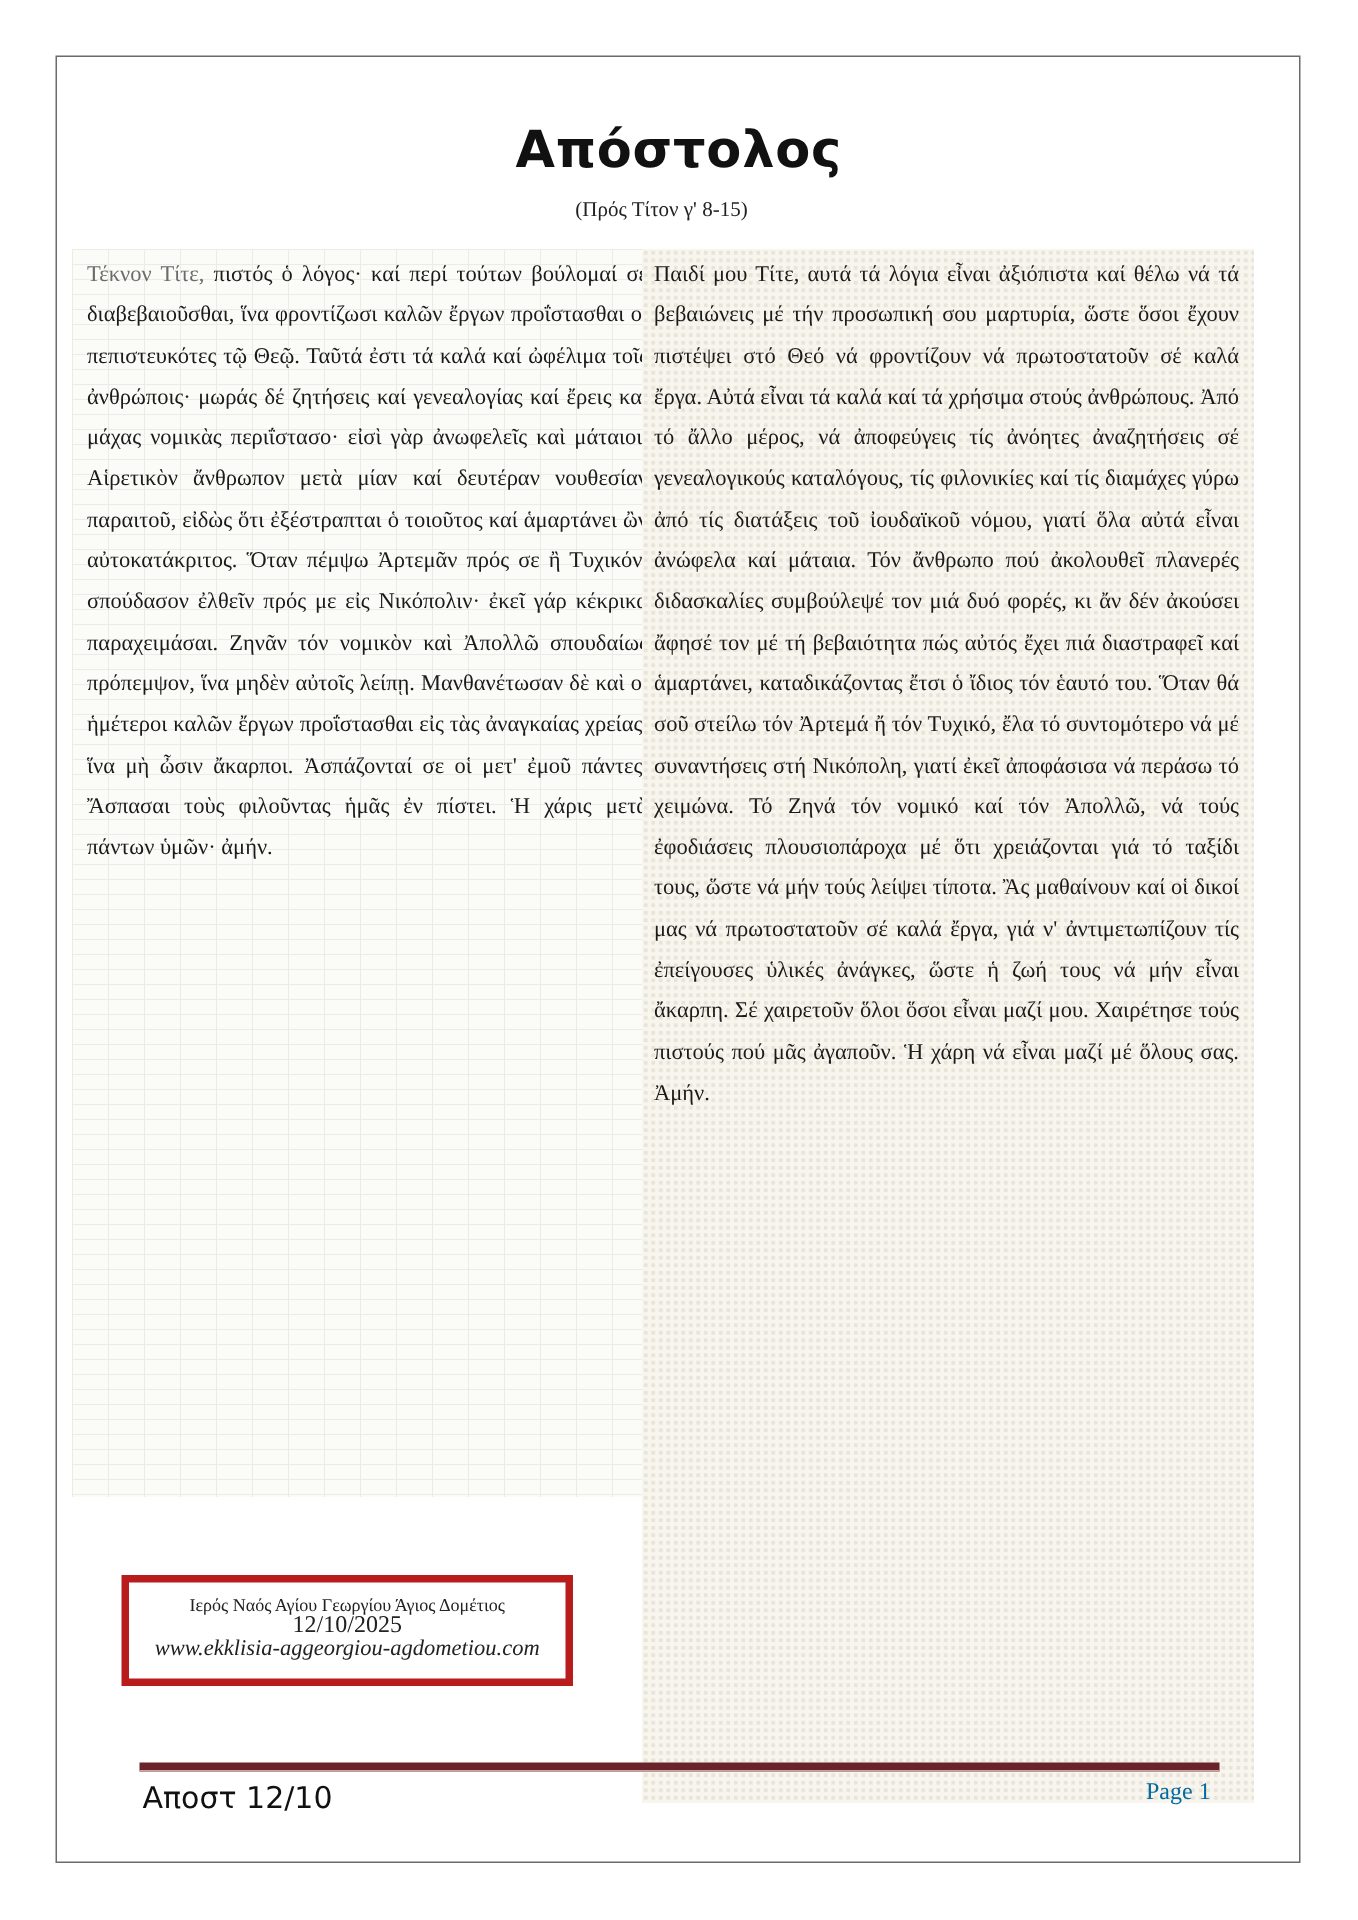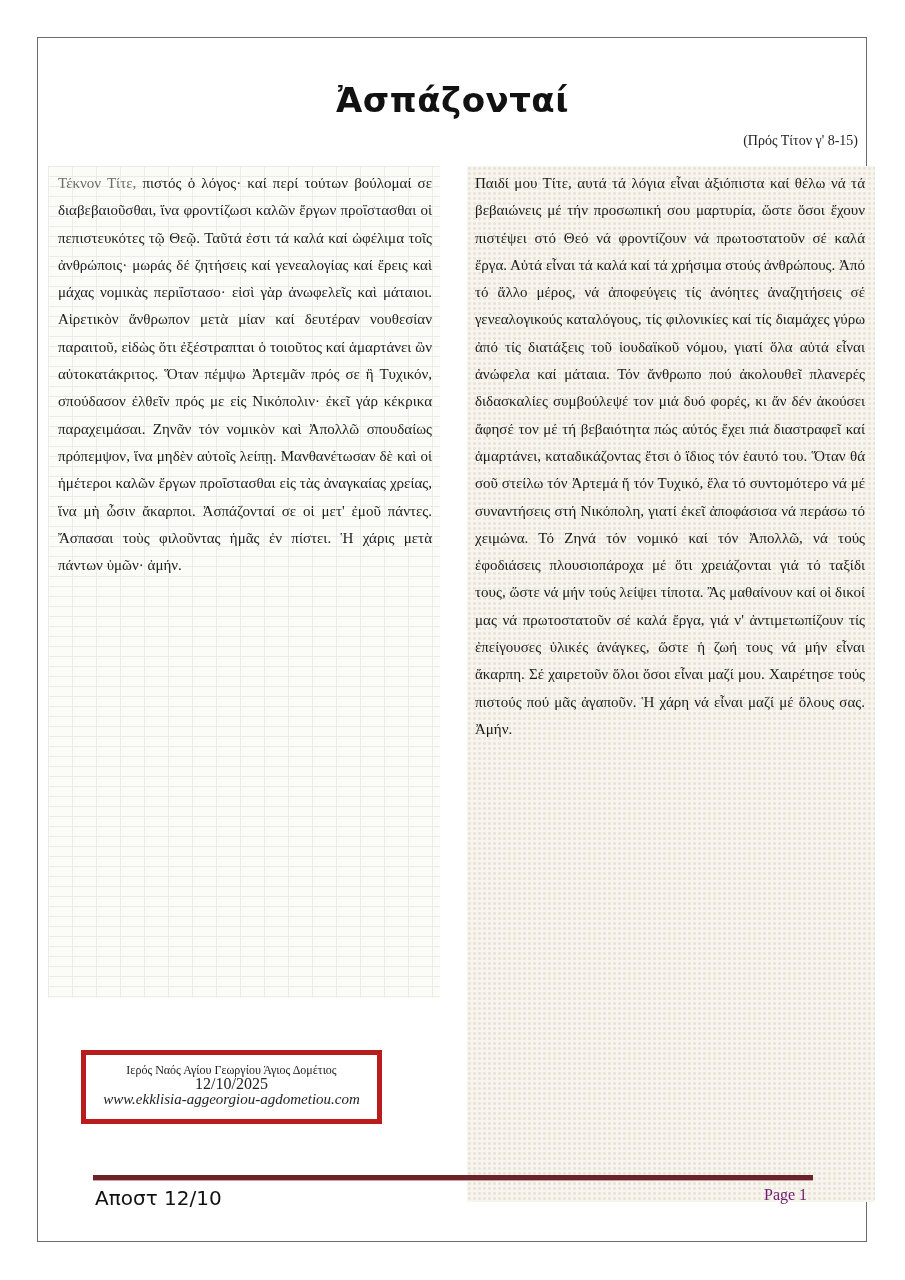--- a/index.html
+++ b/index.html
@@ -3,55 +3,55 @@
   <meta charset="utf-8">
   <style>
     html, body { margin: 0; padding: 0; background: #ffffff; }
     body { width: 905px; height: 1280px; position: relative; overflow: hidden;
            font-family: "DejaVu Serif", "Liberation Serif", serif; color: #1a1a1a; }
     .page-frame { position: absolute; left: 37px; top: 37px; width: 830px; height: 1205px;
                   border: 1px solid #6b6b6b; box-sizing: border-box; }
     .title { position: absolute; left: 0; width: 905px; top: 80px; text-align: center;
              font-family: "DejaVu Sans", sans-serif; font-weight: bold; font-size: 34px;
              letter-spacing: 0.5px; color: #111; }
-    .subtitle { position: absolute; left: 0; width: 858px; top: 133px; text-align: right;
-                font-family: "Liberation Serif", serif; font-size: 14px; color: #222; }
+    .subtitle { position: absolute; left: 0; width: 858px; top: 133px; text-align: center;
+                font-family: "Liberation Serif", serif; font-size: 14px; color: #222; padding-left: 12px; }
     .col { position: absolute; box-sizing: border-box; text-align: justify;
            font-family: "Liberation Serif", serif; font-size: 15px; line-height: 27.3px; }
     .col-left { left: 48px; top: 166px; width: 392px; height: 832px; padding: 4px 8px 0 10px;
       background-color: #fbfbf8;
       background-image:
         linear-gradient(#ecece6 1px, transparent 1px),
         linear-gradient(90deg, #ecece6 1px, transparent 1px);
       background-size: 24px 10px, 24px 10px; }
-    .col-right { left: 467px; top: 166px; width: 408px; height: 1036px; padding: 4px 10px 0 8px;
+    .col-right { left: 428px; top: 166px; width: 408px; height: 1036px; padding: 4px 10px 0 8px;
       background-color: #f7f5ee;
       background-image: radial-gradient(#e8e4d8 1.3px, transparent 1.6px);
       background-size: 5px 5px; }
     .lead { color: #6b6b6b; }
     .info-box { position: absolute; left: 81px; top: 1050px; width: 301px; height: 74px;
                 border: 5px solid #b91c1c; box-sizing: border-box; background: #fff;
                 text-align: center; font-family: "Liberation Serif", serif; color: #222;
                 padding-top: 8px; }
     .info-box .l1 { font-size: 12px; line-height: 14px; }
     .info-box .l2 { font-size: 16px; line-height: 14px; }
     .info-box .l3 { font-size: 15px; line-height: 16px; font-style: italic; }
     .footer-rule { position: absolute; left: 93px; top: 1175px; width: 720px; height: 5px;
                    background: #6a2328; border-bottom: 1px solid #c9a3a3; }
     .footer-left { position: absolute; left: 95px; top: 1186px; font-family: "DejaVu Sans", sans-serif;
                    font-size: 20px; color: #111; }
     .footer-right { position: absolute; left: 764px; top: 1186px; font-family: "Liberation Serif", serif;
-                    font-size: 16px; color: #701a75; }
+                    font-size: 16px; color: #0369a1; }
   </style>
 </head>
 <body>
 
 <div class="page-frame"></div>
 
-<div class="title">Ἀσπάζονταί</div>
+<div class="title">Απόστολος</div>
 <div class="subtitle">(Πρός Τίτον γ' 8-15)</div>
 
 <div class="col col-left">
   <span class="lead">Τέκνον Τίτε, </span><span> πιστός ὁ λόγος· καί περί τούτων βούλομαί σε διαβεβαιοῦσθαι, ἵνα φροντίζωσι καλῶν ἔργων προΐστασθαι οἱ πεπιστευκότες τῷ Θεῷ. Ταῦτά ἐστι τά καλά καί ὠφέλιμα τοῖς ἀνθρώποις·  μωράς δέ ζητήσεις καί γενεαλογίας καί ἔρεις καὶ μάχας νομικὰς περιΐστασο· εἰσὶ γὰρ ἀνωφελεῖς καὶ μάταιοι. Αἱρετικὸν ἄνθρωπον μετὰ μίαν καί δευτέραν νουθεσίαν παραιτοῦ, εἰδὼς ὅτι ἐξέστραπται ὁ τοιοῦτος καί ἁμαρτάνει ὢν αὐτοκατάκριτος. Ὅταν πέμψω Ἀρτεμᾶν πρός σε ἢ Τυχικόν, σπούδασον ἐλθεῖν πρός με εἰς Νικόπολιν· ἐκεῖ γάρ κέκρικα παραχειμάσαι. Ζηνᾶν τόν νομικὸν καὶ Ἀπολλῶ σπουδαίως πρόπεμψον, ἵνα μηδὲν αὐτοῖς λείπῃ. Μανθανέτωσαν δὲ καὶ οἱ ἡμέτεροι καλῶν ἔργων προΐστασθαι εἰς τὰς ἀναγκαίας χρείας, ἵνα μὴ ὦσιν ἄκαρποι. Ἀσπάζονταί σε οἱ μετ' ἐμοῦ πάντες. Ἄσπασαι τοὺς φιλοῦντας ἡμᾶς ἐν πίστει. Ἡ χάρις μετὰ πάντων ὑμῶν· ἀμήν.</span>
 </div>
 
 <div class="col col-right">
   <span>Παιδί μου Τίτε, αυτά τά λόγια εἶναι ἀξιόπιστα καί θέλω νά τά βεβαιώνεις μέ τήν προσωπική σου μαρτυρία, ὥστε ὅσοι ἔχουν πιστέψει στό Θεό νά φροντίζουν νά πρωτοστατοῦν σέ καλά ἔργα. Αὐτά εἶναι τά καλά καί τά χρήσιμα στούς ἀνθρώπους. Ἀπό τό ἄλλο μέρος, νά ἀποφεύγεις τίς ἀνόητες ἀναζητήσεις σέ γενεαλογικούς καταλόγους, τίς φιλονικίες καί τίς διαμάχες γύρω ἀπό τίς διατάξεις τοῦ ἰουδαϊκοῦ νόμου, γιατί ὅλα αὐτά εἶναι ἀνώφελα καί μάταια. Τόν ἄνθρωπο πού ἀκολουθεῖ πλανερές διδασκαλίες συμβούλεψέ τον μιά δυό φορές, κι ἄν δέν ἀκούσει ἄφησέ τον μέ τή βεβαιότητα πώς αὐτός ἔχει πιά διαστραφεῖ καί ἁμαρτάνει, καταδικάζοντας ἔτσι ὁ ἴδιος τόν ἑαυτό του. Ὅταν θά σοῦ στείλω τόν Ἀρτεμά ἤ τόν Τυχικό, ἔλα τό συντομότερο νά μέ συναντήσεις στή Νικόπολη, γιατί ἐκεῖ ἀποφάσισα νά περάσω τό χειμώνα. Τό Ζηνά τόν νομικό καί τόν Ἀπολλῶ, νά τούς ἐφοδιάσεις πλουσιοπάροχα μέ ὅτι χρειάζονται γιά τό ταξίδι τους, ὥστε νά μήν τούς λείψει τίποτα. Ἂς μαθαίνουν καί οἱ δικοί μας νά πρωτοστατοῦν σέ καλά ἔργα, γιά ν' ἀντιμετωπίζουν τίς ἐπείγουσες ὑλικές ἀνάγκες, ὥστε ἡ ζωή τους νά μήν εἶναι ἄκαρπη. Σέ χαιρετοῦν ὅλοι ὅσοι εἶναι μαζί μου. Χαιρέτησε τούς πιστούς πού μᾶς ἀγαποῦν. Ἡ χάρη νά εἶναι μαζί μέ ὅλους σας. Ἀμήν.</span>
 </div>
 

